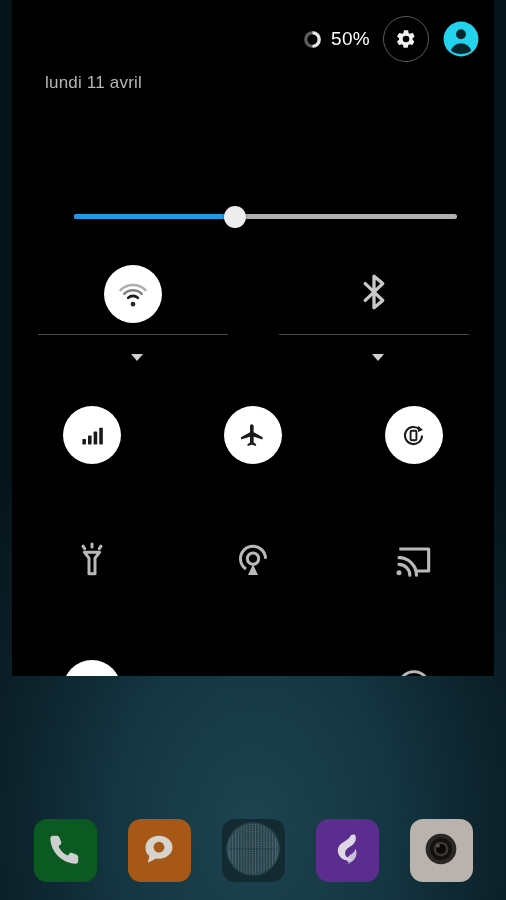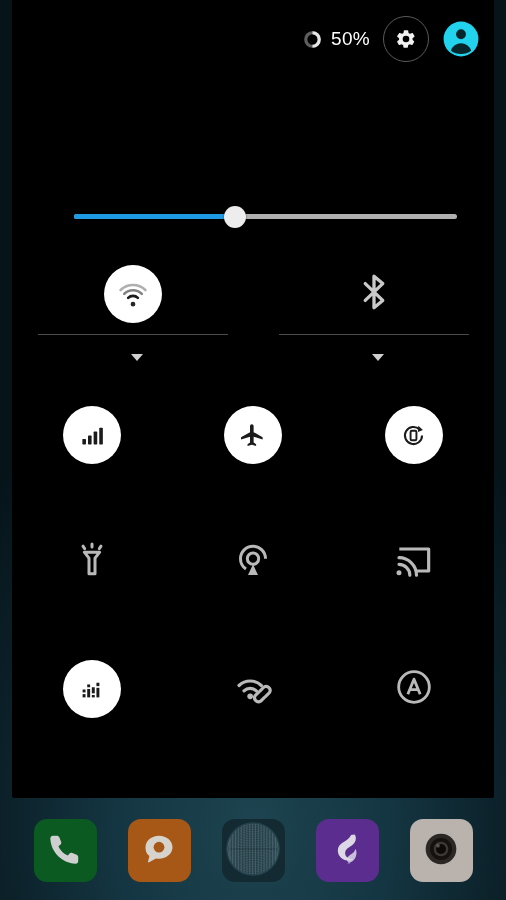--- a/index.html
+++ b/index.html
@@ -10,21 +10,21 @@
     background:#0d1f26;
   }
   #wallpaper {
     position:absolute; inset:0;
     background:
       radial-gradient(ellipse 70% 55% at 50% 92%, #1d4450 0%, #143642 38%, #0c212a 70%, #06141a 100%),
       linear-gradient(175deg, #112c36 0%, #0d242d 45%, #0a1d25 100%);
   }
   #panel {
     position:absolute;
-    left:12px; top:0; width:482px; height:798px;
+    left:12px; top:0; width:482px; height:676px;
     background:#000;
     border-bottom-left-radius:2px;
     border-bottom-right-radius:2px;
     overflow:hidden;
   }
   
   .header {
     position:absolute; top:16px; right:14px;
     display:flex; align-items:center; gap:13px;
   }
@@ -124,20 +124,21 @@
     </div>
 
     <svg class="avatar" viewBox="0 0 24 24">
       <circle cx="12" cy="12" r="11" fill="#22d3ee"></circle>
       <circle cx="12" cy="9" r="3.1" fill="#06262b"></circle>
       <path d="M5.6 19.4a6.7 6.7 0 0 1 12.8 0 11 11 0 0 1-12.8 0z" fill="#06262b"></path>
     </svg>
   </div>
 
   <div class="clock-wrap">
+    <div class="date">lundi 11 avril</div>
   </div>
 
   <div class="slider-wrap">
     <div class="slider-track" style="background: rgb(176, 176, 176);"></div>
     <div class="slider-fill" id="sfill" style="width: 160.86px; background: rgb(30, 154, 229);"></div>
     <div class="slider-thumb" id="sthumb" style="left: 149.86px;"></div>
   </div>
 
   <div class="conn-row" id="conn-row">
       <div class="conn-cell">

